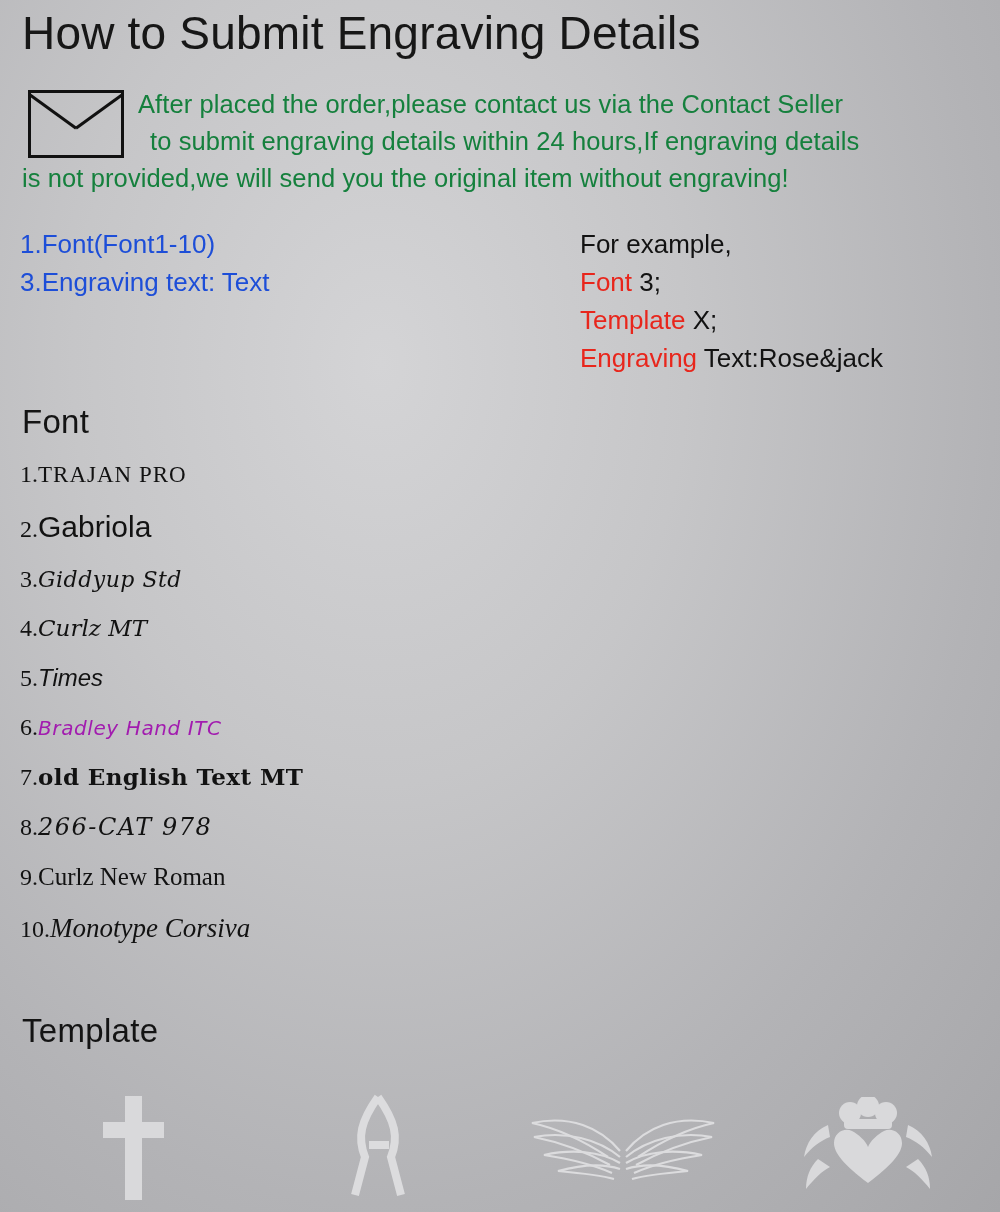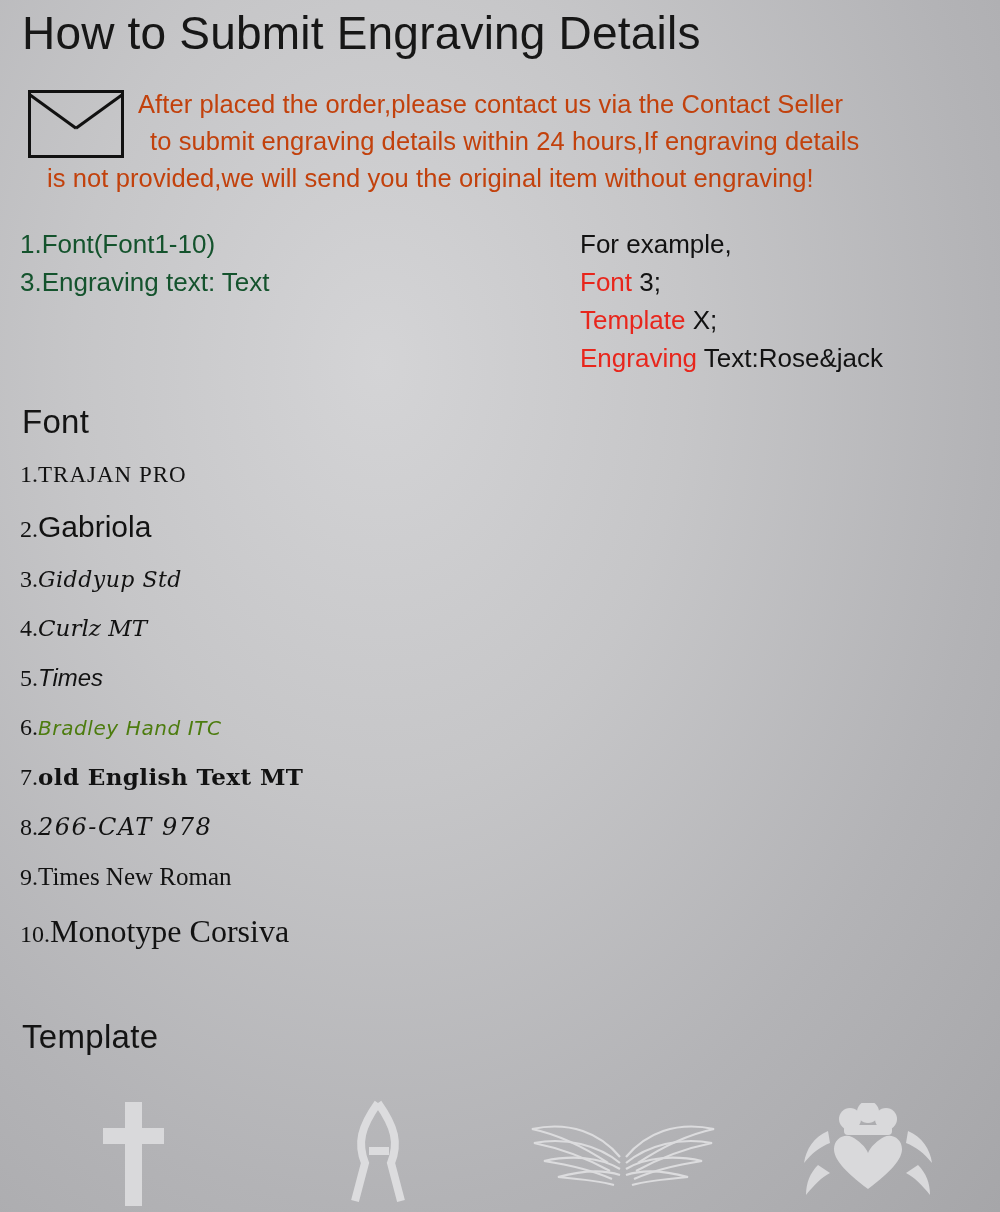--- a/index.html
+++ b/index.html
@@ -57,38 +57,38 @@
     transform: rotate(36deg);
   }
   .envelope:after {
     right: -1px;
     transform-origin: right top;
     transform: rotate(-36deg);
   }
   .intro-text {
     font-size: 25.5px;
     line-height: 37px;
-    color: #c2410c;
+    color: #15803d;
     letter-spacing: 0.1px;
   }
   .intro-text .ln1 { display: block; padding-left: 116px; }
   .intro-text .ln2 { display: block; padding-left: 128px; }
-  .intro-text .ln3 { display: block; padding-left: 0px; margin-left: 25px; }
+  .intro-text .ln3 { display: block; padding-left: 0px; }
 
   
   .mid {
     display: flex;
     margin: 28px 0 0 0;
     padding: 0 20px;
   }
   .steps {
     width: 560px;
     font-size: 26px;
     line-height: 38px;
-    color: #14532d;
+    color: #1d4ed8;
   }
   .example {
     flex: 1;
     font-size: 26px;
     line-height: 38px;
     color: #121212;
     padding-top: 0px;
   }
   .kw { color: #e8261c; }
 
@@ -118,25 +118,25 @@
     margin-bottom: 22px;
     white-space: nowrap;
   }
   .fnum { font-family: "Liberation Serif", serif; font-size: 24px; }
 
   .f-trajan { font-family: "Liberation Serif", serif; font-variant: small-caps; letter-spacing: 1px; font-size: 23px; }
   .f-gabriola { font-family: Liberation Sans, sans-serif; font-size: 30px; }
   .f-giddyup { font-family: "DejaVu Serif", serif; font-style: italic; font-size: 22px; letter-spacing: 0.5px; }
   .f-curlz { font-family: "DejaVu Serif", serif; font-style: italic; font-size: 23px; }
   .f-arial { font-family: "Liberation Sans", sans-serif; font-style: italic; font-size: 24px; }
-  .f-bradley { font-family: "DejaVu Sans", sans-serif; font-style: italic; font-size: 20px; color: #4d7c0f; letter-spacing: 0.6px; }
+  .f-bradley { font-family: "DejaVu Sans", sans-serif; font-style: italic; font-size: 20px; color: #a21caf; letter-spacing: 0.6px; }
   .f-olde { font-family: "DejaVu Serif", serif; font-weight: bold; font-size: 23px; letter-spacing: 0.4px; }
   .f-266 { font-family: "DejaVu Serif", serif; font-style: italic; font-size: 24px; letter-spacing: 1.5px; }
   .f-times { font-family: "Liberation Serif", serif; font-size: 25px; }
-  .f-mono-corsiva { font-family: "Liberation Serif", serif; font-size: 32px; }
+  .f-mono-corsiva { font-family: "Liberation Serif", serif; font-style: italic; font-size: 27px; }
 
   
   .template-grid {
     margin-top: 28px;
     display: grid;
     grid-template-columns: repeat(4, 1fr);
     grid-auto-rows: 165px;
     padding: 0 10px;
   }
   .tpl-cell {
@@ -205,21 +205,21 @@
     <div class="font-item"><span class="fnum">3.</span><span class="f-giddyup">Giddyup Std</span></div>
     <div class="font-item"><span class="fnum">4.</span><span class="f-curlz">Curlz MT</span></div>
   </div>
   <div class="font-col c2">
     <div class="font-item"><span class="fnum">5.</span><span class="f-arial">Times</span></div>
     <div class="font-item"><span class="fnum">6.</span><span class="f-bradley">Bradley Hand ITC</span></div>
     <div class="font-item"><span class="fnum">7.</span><span class="f-olde">old English Text MT</span></div>
   </div>
   <div class="font-col c3">
     <div class="font-item"><span class="fnum">8.</span><span class="f-266">266-CAT 978</span></div>
-    <div class="font-item"><span class="fnum">9.</span><span class="f-times">Times New Roman</span></div>
+    <div class="font-item"><span class="fnum">9.</span><span class="f-times">Curlz New Roman</span></div>
     <div class="font-item"><span class="fnum">10.</span><span class="f-mono-corsiva">Monotype Corsiva</span></div>
   </div>
 </div>
 
 <div class="section-heading" style="margin-top:46px">Template</div>
 
 <div class="template-grid">
 
   <div class="tpl-cell">
     <div class="tpl-art">

